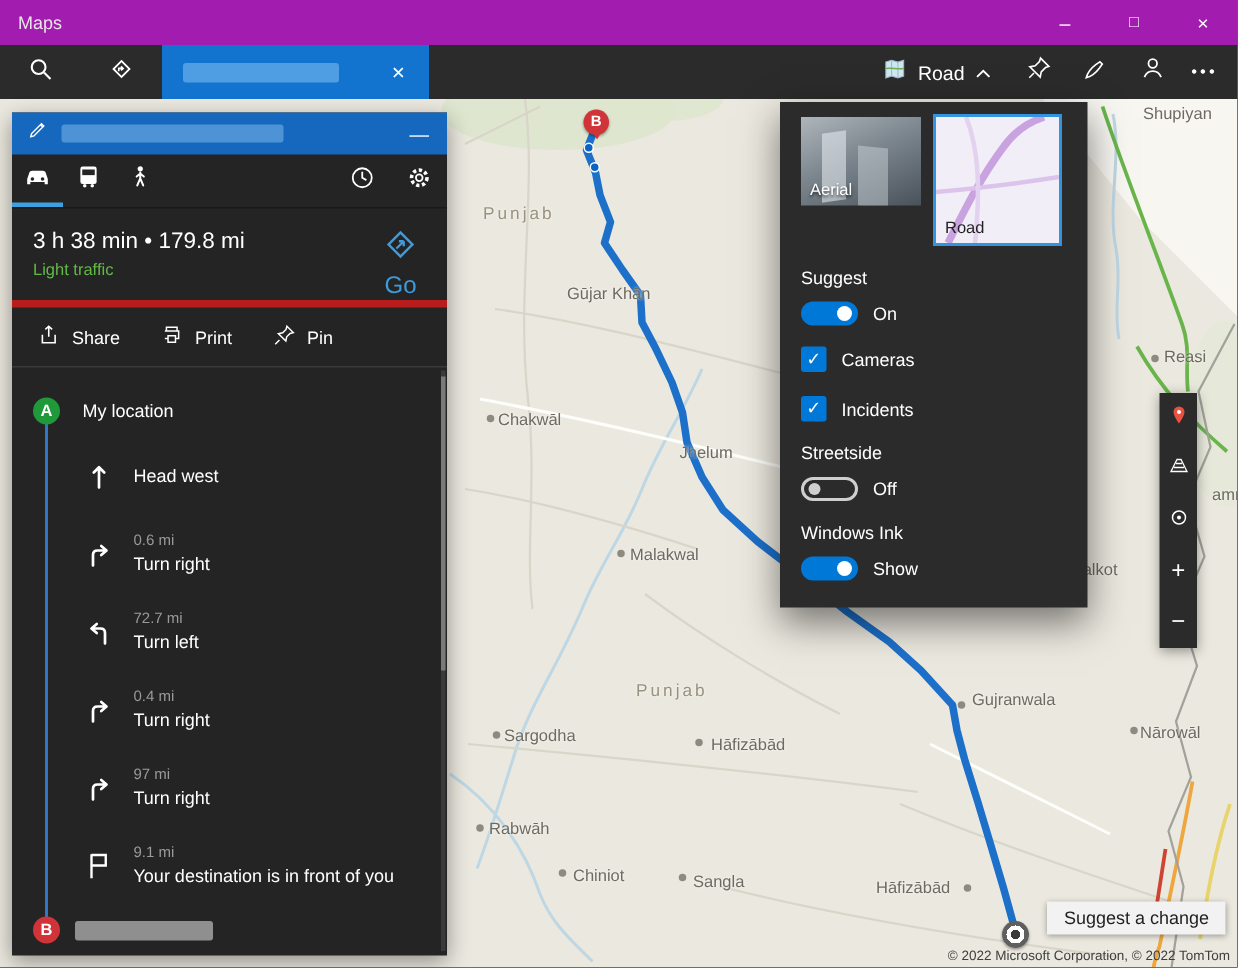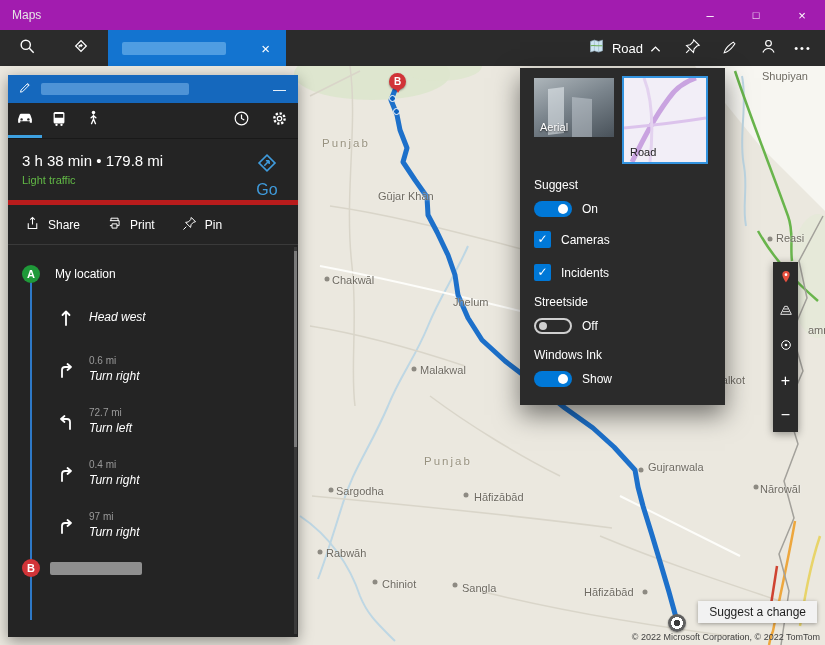--- a/index.html
+++ b/index.html
@@ -78,21 +78,21 @@
            position:relative; z-index:1; }
   .badge.a { background:#1f9939; }
   .badge.b { background:#d13438; }
   .step-start, .step-end { height:34px; }
   .step-start .step-label { margin-left:15px; color:#fff; font-size:12px; }
   .step-end .redacted { margin-left:10px; width:92px; height:13px; background:#8f8f8f; border-radius:2px; }
   .maneuver { padding:7px 8px 7px 46px; min-height:52px; display:flex; align-items:center; gap:11px; }
   .m-icon { width:24px; flex:none; display:flex; }
   .m-text { display:flex; flex-direction:column; }
   .m-distance { font-size:10px; color:#9a9a9a; margin-bottom:3px; }
-  .m-instruction { font-size:12px; color:#fff; white-space:nowrap;font-style:italic; }
+  .m-instruction { font-size:12px; color:#fff; white-space:nowrap; }
 
   .scroll-track { position:absolute; right:1px; top:172px; bottom:3px; width:3px; background:#3a3a3a; }
   .scroll-thumb { position:absolute; right:1px; top:176px; height:196px; width:3px; background:#7a7a7a; }
 
   
   .flyout { position:absolute; left:520px; top:2px; width:205px; height:337px; background:#2b2b2b;
             z-index:10; box-shadow:0 10px 24px rgba(0,0,0,.5); padding:10px 14px; color:#fff; }
   .thumbs { display:flex; gap:8px; }
   .thumb { position:relative; width:80px; height:59px; overflow:hidden; }
   .thumb .thumb-label { position:absolute; left:6px; bottom:4px; font-size:11px; }
@@ -448,20 +448,31 @@
             <svg width="24" height="24" viewBox="0 0 24 24">
                 <path d="M8 20 V13 q0-3 3-3 h5.5 M13.5 7 L17 10 l-3.5 3" stroke="#fff" stroke-width="1.8" fill="none" stroke-linecap="round" stroke-linejoin="round"></path>
               </svg>
           </span>
           <span class="m-text">
             <span class="m-distance">97 mi</span>
             <span class="m-instruction">Turn right</span>
           </span>
         </div>
 
+        <div class="step maneuver">
+          <span class="m-icon">
+            <svg width="24" height="24" viewBox="0 0 24 24">
+                <path d="M7 20.5 V4.5 M7 5 h9.5 v7 H7" stroke="#fff" stroke-width="1.6" fill="none"></path>
+              </svg>
+          </span>
+          <span class="m-text">
+            <span class="m-distance">9.1 mi</span>
+            <span class="m-instruction">Your destination is in front of you</span>
+          </span>
+        </div>
 
         <div class="step step-end">
           <span class="badge b">B</span>
           <div class="redacted"></div>
         </div>
       </div>
 
       <div class="scroll-track"></div>
       <div class="scroll-thumb"></div>
     </div>

